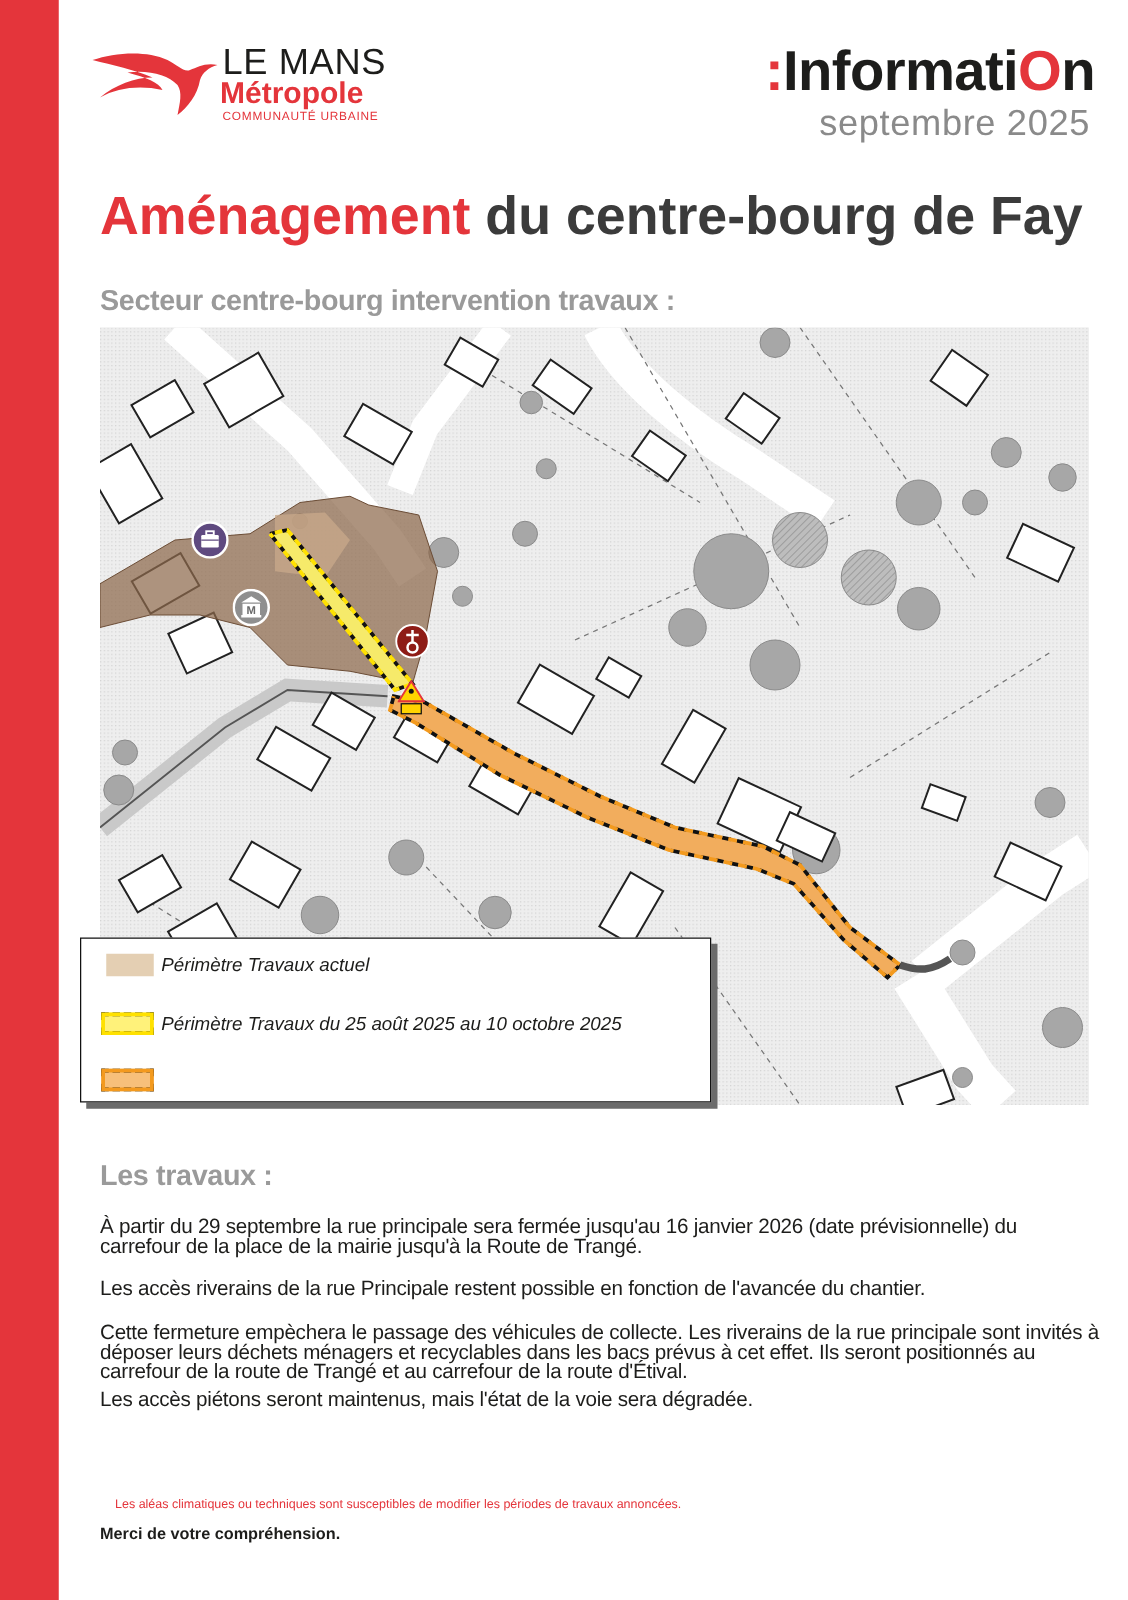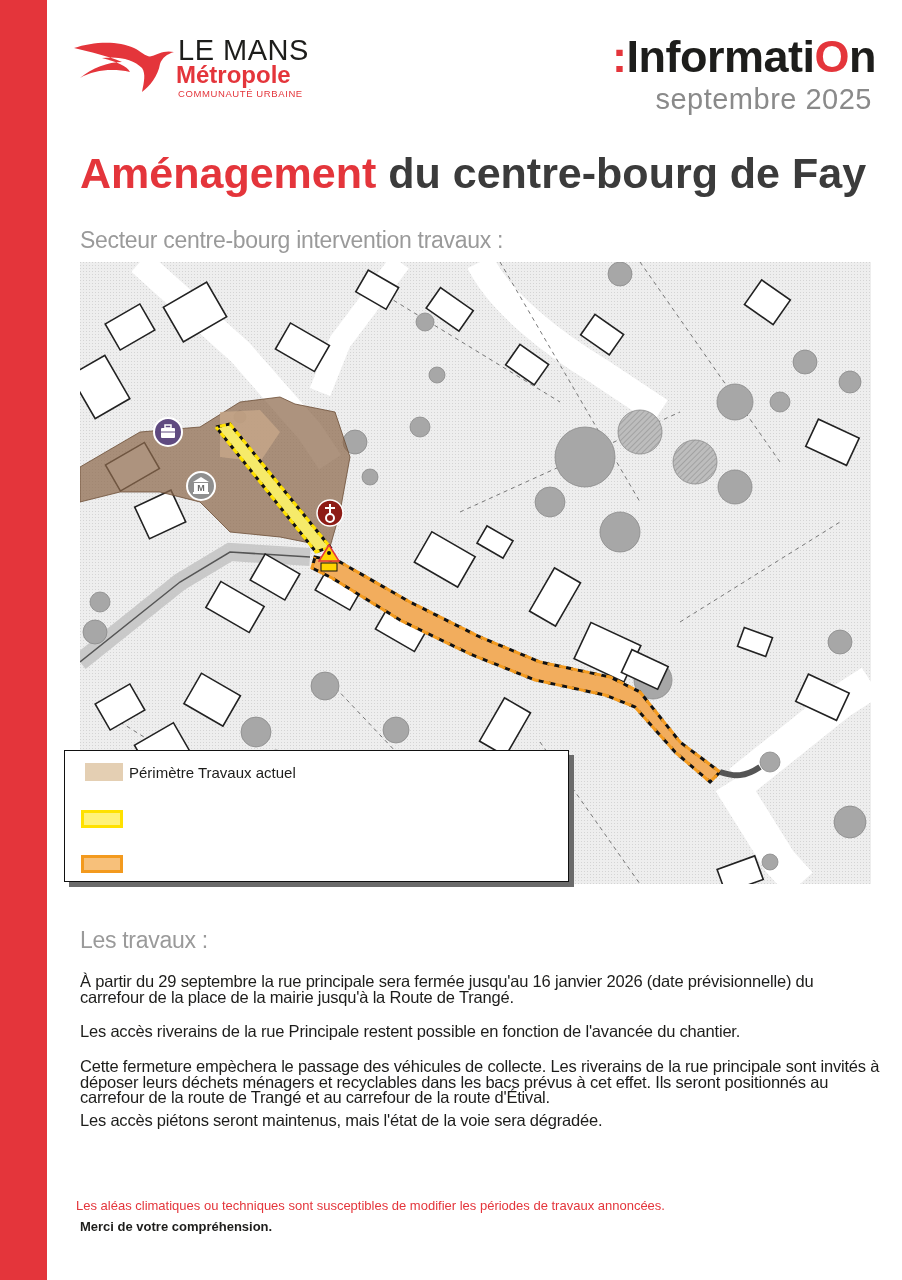--- a/index.html
+++ b/index.html
@@ -17,39 +17,39 @@
   .logo .l3 { position: absolute; left: 106px; top: 53px; font-size: 9.5px; color: #e4353b; letter-spacing: 0.6px; line-height: 1; }
 
   
   .info-title { position: absolute; right: 26px; top: 34px; font-size: 45px; font-weight: bold; color: #1d1d1b; line-height: 1; letter-spacing: -0.5px; }
   .info-title .colon, .info-title .o { color: #e4353b; }
   .info-date { position: absolute; right: 30px; top: 85px; font-size: 29px; color: #8a8a8a; line-height: 1; letter-spacing: 0.5px; text-align: center; }
 
   .main-title { position: absolute; left: 80px; top: 152px; font-size: 43px; font-weight: bold; color: #3b3b3b; line-height: 1; white-space: nowrap; }
   .main-title .hl { color: #e4353b; }
 
-  .section-h { position: absolute; left: 80px; font-size: 23px; font-weight: normal; color: #9a9a9a; line-height: 1; letter-spacing: -0.3px; }
+  .section-h { position: absolute; left: 80px; font-size: 23px; font-weight: bold; color: #9a9a9a; line-height: 1; letter-spacing: -0.3px; }
 
   
   .map { position: absolute; left: 80px; top: 262px; width: 791px; height: 622px; overflow: hidden; background: #ececec; }
   .map svg { position: absolute; left: 0; top: 0; }
 
   .legend {
     position: absolute; left: 64px; top: 750px; width: 503px; height: 130px;
     background: #ffffff; border: 1.5px solid #111; box-shadow: 5px 5px 0 #6b6b6b;
   }
-  .legend-row { position: absolute; left: 16px; display: flex; align-items: center; }
+  .legend-row { position: absolute; left: 16px; display: flex; align-items: center; font-style: italic; }
   .swatch { width: 42px; height: 18px; margin-right: 6px; box-sizing: border-box; }
   .swatch.actuel { background: #e4cfb3; width: 38px; margin-left: 4px; }
   .swatch.yellow { background: #fff27a; border: 3px dashed #111; outline: 3px solid #ffe100; outline-offset: -3px; }
   .swatch.orange { background: #f7c07a; border: 3px dashed #111; outline: 3px solid #f39a1e; outline-offset: -3px; }
   .legend-text { font-size: 15px; color: #1d1d1b; font-family: "Liberation Sans", sans-serif; }
 
   .body-text { position: absolute; left: 80px; width: 800px; font-size: 16.5px; color: #1d1d1b; line-height: 15.5px; letter-spacing: -0.2px; }
-  .note-red { position: absolute; left: 76px; top: 1198px; font-size: 13px; color: #e4353b; }
+  .note-red { position: absolute; left: 92px; top: 1198px; font-size: 10px; color: #e4353b; }
   .note-bold { position: absolute; left: 80px; top: 1219px; font-size: 13px; font-weight: bold; color: #1d1d1b; }
 </style>
 </head>
 <body>
 
 <div class="side-bar"></div>
 
 <div class="logo">
   <svg class="bird" width="105" height="55" viewBox="0 0 105 55">
     <path d="M2,8 C20,2 45,0 62,8 C70,12 75,18 80,16 C86,14 92,10 102,12 C95,14 90,18 88,24 C86,36 78,46 70,52 C72,42 74,34 70,28 C62,20 48,16 30,18 C45,22 55,26 58,32 C40,28 22,30 8,38 C20,28 36,22 50,22 C36,16 18,12 2,8 Z" fill="#e4353b"></path>
@@ -201,20 +201,21 @@
   </svg>
 </div>
 
 <div class="legend">
   <div class="legend-row" style="top:12px;">
     <div class="swatch actuel"></div>
     <span class="legend-text">Périmètre Travaux actuel</span>
   </div>
   <div class="legend-row" style="top:59px;">
     <div class="swatch yellow"></div>
+    <span class="legend-text">Périmètre Travaux du 25 août 2025 au 10 octobre 2025</span>
   </div>
   <div class="legend-row" style="top:104px;">
     <div class="swatch orange"></div>
   </div>
 </div>
 
 <div class="section-h" style="top:929px;">Les travaux :</div>
 
 <div class="body-text" style="top:974px;">À partir du 29 septembre la rue principale sera fermée jusqu'au 16 janvier 2026 (date prévisionnelle) du carrefour de la place de la mairie jusqu'à la Route de Trangé.</div>
 <div class="body-text" style="top:1024px;">Les accès riverains de la rue Principale restent possible en fonction de l'avancée du chantier.</div>

